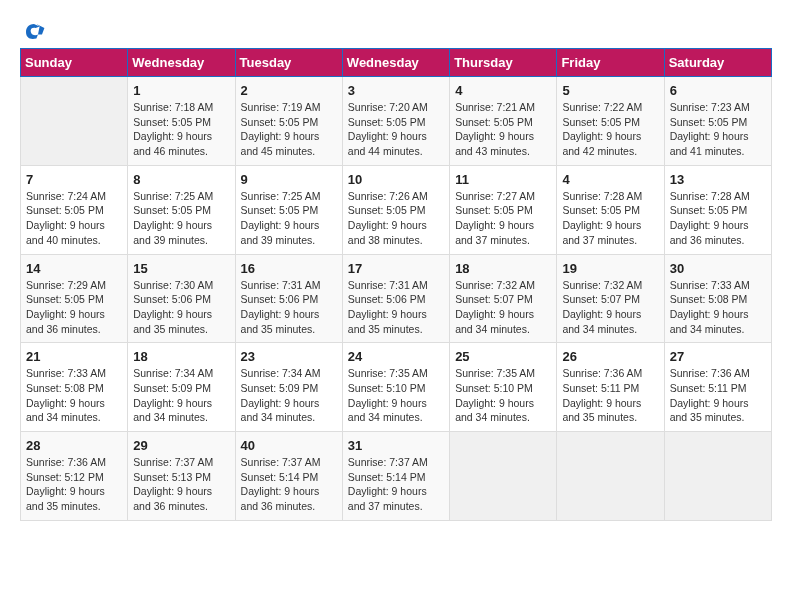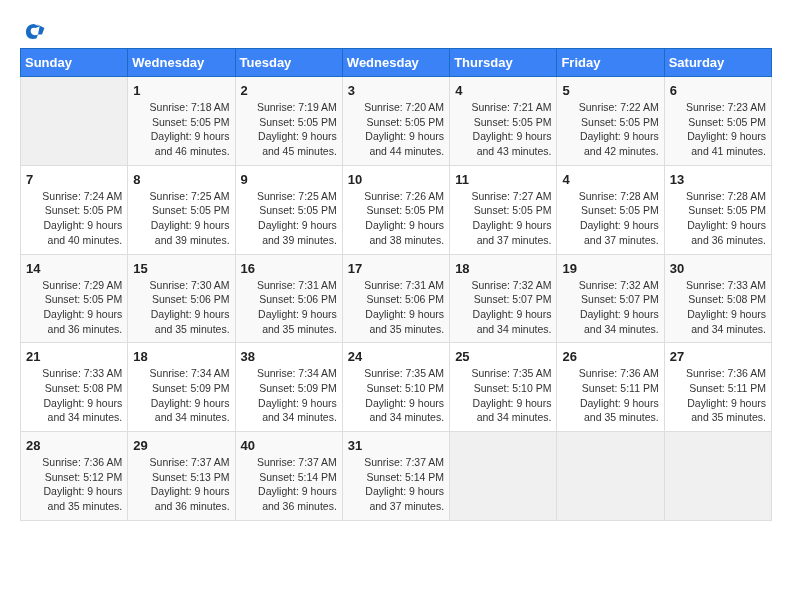--- a/index.html
+++ b/index.html
@@ -43,21 +43,21 @@
       color: #555;
       text-align: right;
       margin-bottom: 10px;
     }
     table {
       width: 100%;
       border-collapse: collapse;
       font-size: 11px;
     }
     thead tr th {
-      background: #3b82f6;
+      background: #be185d;
       color: #fff;
       padding: 6px 4px;
       text-align: left;
       font-size: 13px;
       font-weight: bold;
       border: 1px solid #1a6bc4;
     }
     tbody tr {
       border-bottom: 1px solid #ddd;
     }
@@ -78,21 +78,20 @@
       font-size: 13px;
       font-weight: bold;
       color: #222;
       display: block;
       margin-bottom: 2px;
     }
     .day-info {
       font-size: 10.5px;
       color: #333;
       line-height: 1.4;
-      text-align: right;
     }
     .empty-cell {
       background: #f0f0f0;
     }
   </style>
 </head>
 <body>
 
 <div>
   <div class="header-logo">
@@ -215,21 +214,21 @@
         <tr>
           <td>
             <span class="day-number">21</span>
             <div class="day-info">Sunrise: 7:33 AM<br>Sunset: 5:08 PM<br>Daylight: 9 hours<br>and 34 minutes.</div>
           </td>
           <td>
             <span class="day-number">18</span>
             <div class="day-info">Sunrise: 7:34 AM<br>Sunset: 5:09 PM<br>Daylight: 9 hours<br>and 34 minutes.</div>
           </td>
           <td>
-            <span class="day-number">38</span>
+            <span class="day-number">23</span>
             <div class="day-info">Sunrise: 7:34 AM<br>Sunset: 5:09 PM<br>Daylight: 9 hours<br>and 34 minutes.</div>
           </td>
           <td>
             <span class="day-number">24</span>
             <div class="day-info">Sunrise: 7:35 AM<br>Sunset: 5:10 PM<br>Daylight: 9 hours<br>and 34 minutes.</div>
           </td>
           <td>
             <span class="day-number">25</span>
             <div class="day-info">Sunrise: 7:35 AM<br>Sunset: 5:10 PM<br>Daylight: 9 hours<br>and 34 minutes.</div>
           </td>

